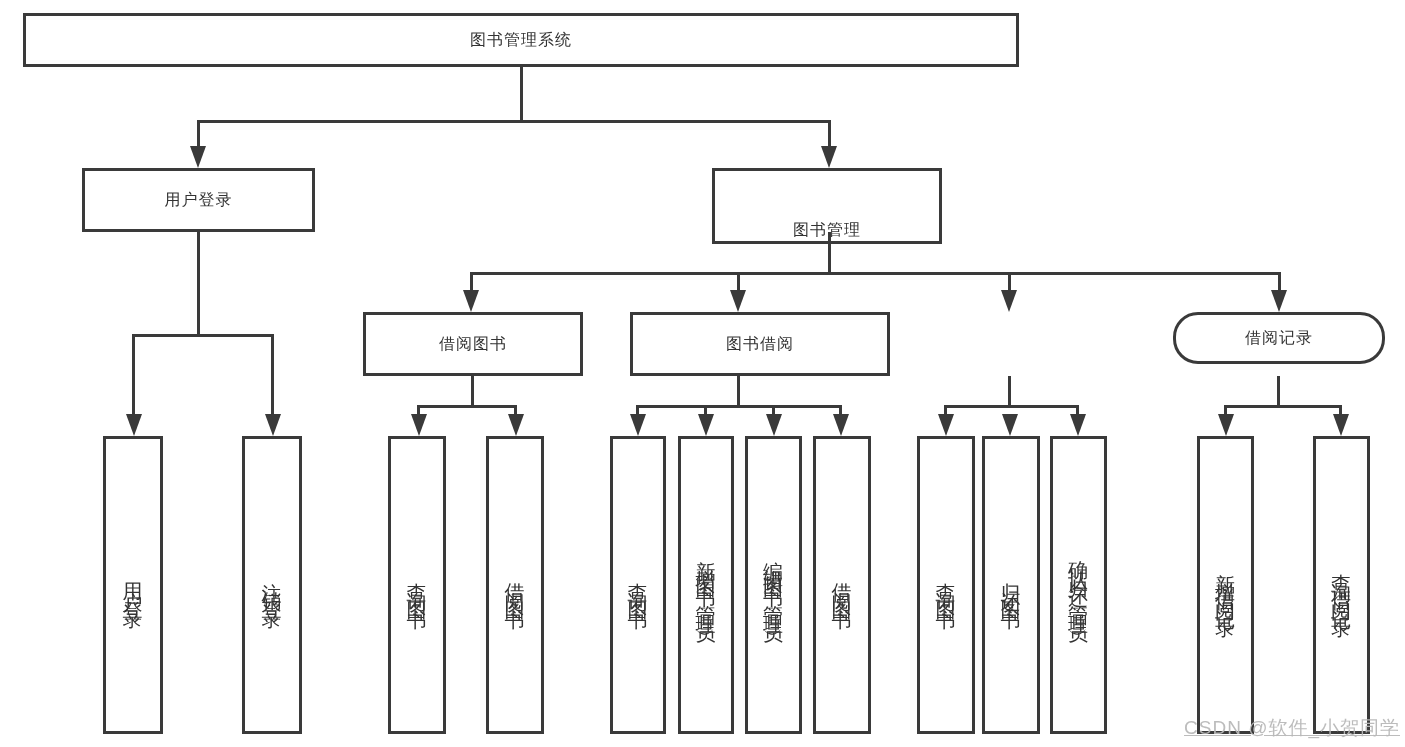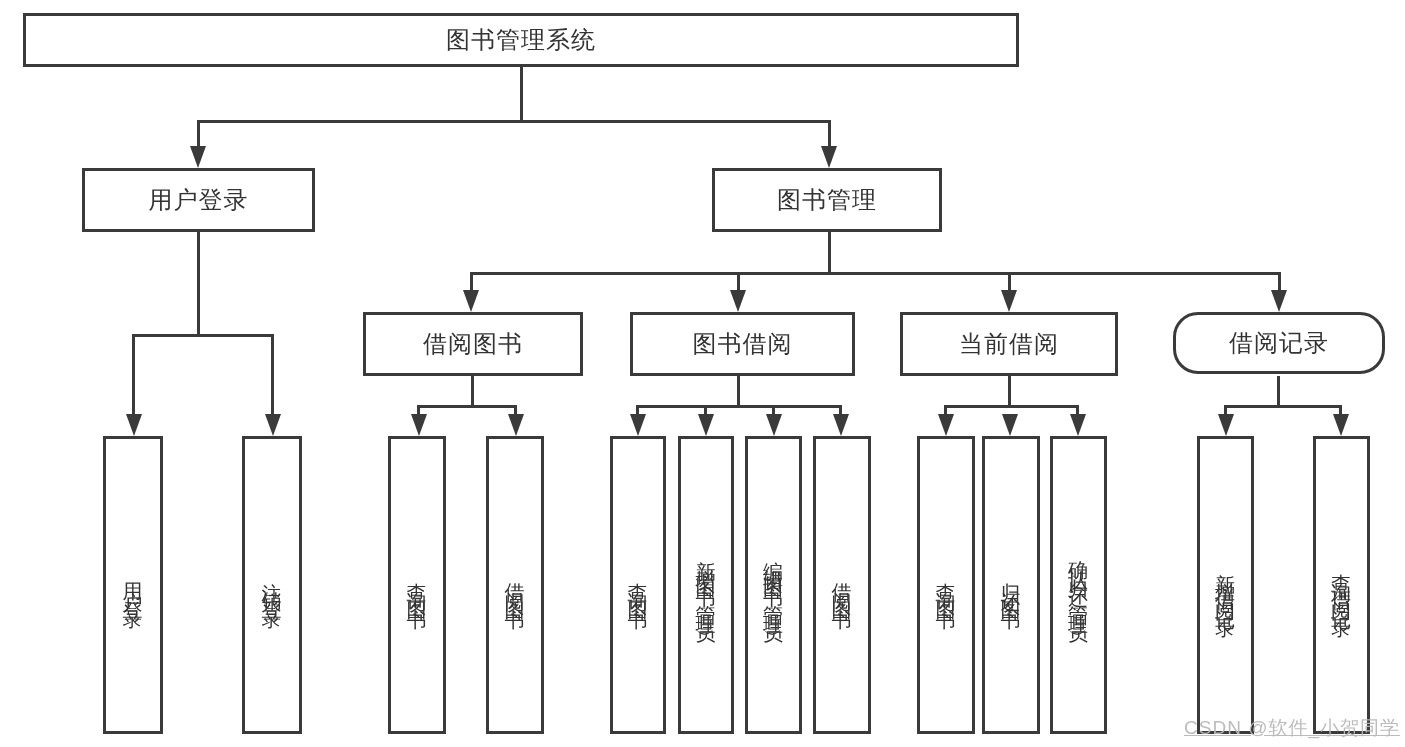--- a/index.html
+++ b/index.html
@@ -11,21 +11,21 @@
     color:#333333;
     overflow:hidden;
   }
   .node{
     position:absolute;
     border:3px solid #3a3a3a;
     background:#ffffff;
     display:flex;
     align-items:center;
     justify-content:center;
-    font-size:24px;
+    font-size:16px;
     letter-spacing:1px;
     color:#333333;
     box-sizing:border-box;
   }
   .leaf{
     position:absolute;
     border:3px solid #3a3a3a;
     background:#ffffff;
     display:flex;
     align-items:center;
@@ -73,21 +73,21 @@
   <div class="vline" style="left:520px;top:67px;height:53px;"></div>
   <div class="hline" style="left:197px;top:120px;width:634px;"></div>
   <div class="vline" style="left:197px;top:120px;height:30px;"></div>
   <div class="vline" style="left:828px;top:120px;height:30px;"></div>
   <div class="arrow" style="left:190px;top:146px;"></div>
   <div class="arrow" style="left:821px;top:146px;"></div>
 
   <div class="node" style="left:82px;top:168px;width:233px;height:64px;">
     <span>用户登录</span>
   </div>
-  <div class="node" style="left:712px;top:168px;width:230px;height:64px;">
+  <div class="node" style="left:712px;top:168px;width:230px;height:76px;align-items:flex-end;">
     <span>图书管理</span>
   </div>
 
   <div class="vline" style="left:197px;top:232px;height:105px;"></div>
   <div class="hline" style="left:132px;top:334px;width:142px;"></div>
   <div class="vline" style="left:132px;top:334px;height:84px;"></div>
   <div class="vline" style="left:271px;top:334px;height:84px;"></div>
   <div class="arrow" style="left:126px;top:414px;"></div>
   <div class="arrow" style="left:265px;top:414px;"></div>
 
@@ -98,27 +98,24 @@
   <div class="vline" style="left:1008px;top:272px;height:20px;"></div>
   <div class="vline" style="left:1278px;top:272px;height:20px;"></div>
   <div class="arrow" style="left:463px;top:290px;"></div>
   <div class="arrow" style="left:730px;top:290px;"></div>
   <div class="arrow" style="left:1001px;top:290px;"></div>
   <div class="arrow" style="left:1271px;top:290px;"></div>
 
   <div class="node" style="left:363px;top:312px;width:220px;height:64px;">
     <span>借阅图书</span>
   </div>
-  <div class="node" style="left:630px;top:312px;width:225px;height:64px;">
+  <div class="node" style="left:630px;top:312px;width:260px;height:64px;">
     <span>图书借阅</span>
   </div>
-  <div class="node" style="left:900px;top:312px;width:218px;height:64px;">
-    <span>当前借阅</span>
-  </div>
-  <div class="node" style="left:1173px;top:312px;width:212px;height:62px;border-radius:25px;">
+  <div class="node" style="left:1173px;top:312px;width:212px;height:52px;border-radius:25px;">
     <span>借阅记录</span>
   </div>
 
   <div class="vline" style="left:471px;top:376px;height:32px;"></div>
   <div class="hline" style="left:417px;top:405px;width:100px;"></div>
   <div class="vline" style="left:417px;top:405px;height:15px;"></div>
   <div class="vline" style="left:514px;top:405px;height:15px;"></div>
   <div class="arrow" style="left:411px;top:414px;"></div>
   <div class="arrow" style="left:508px;top:414px;"></div>
 

